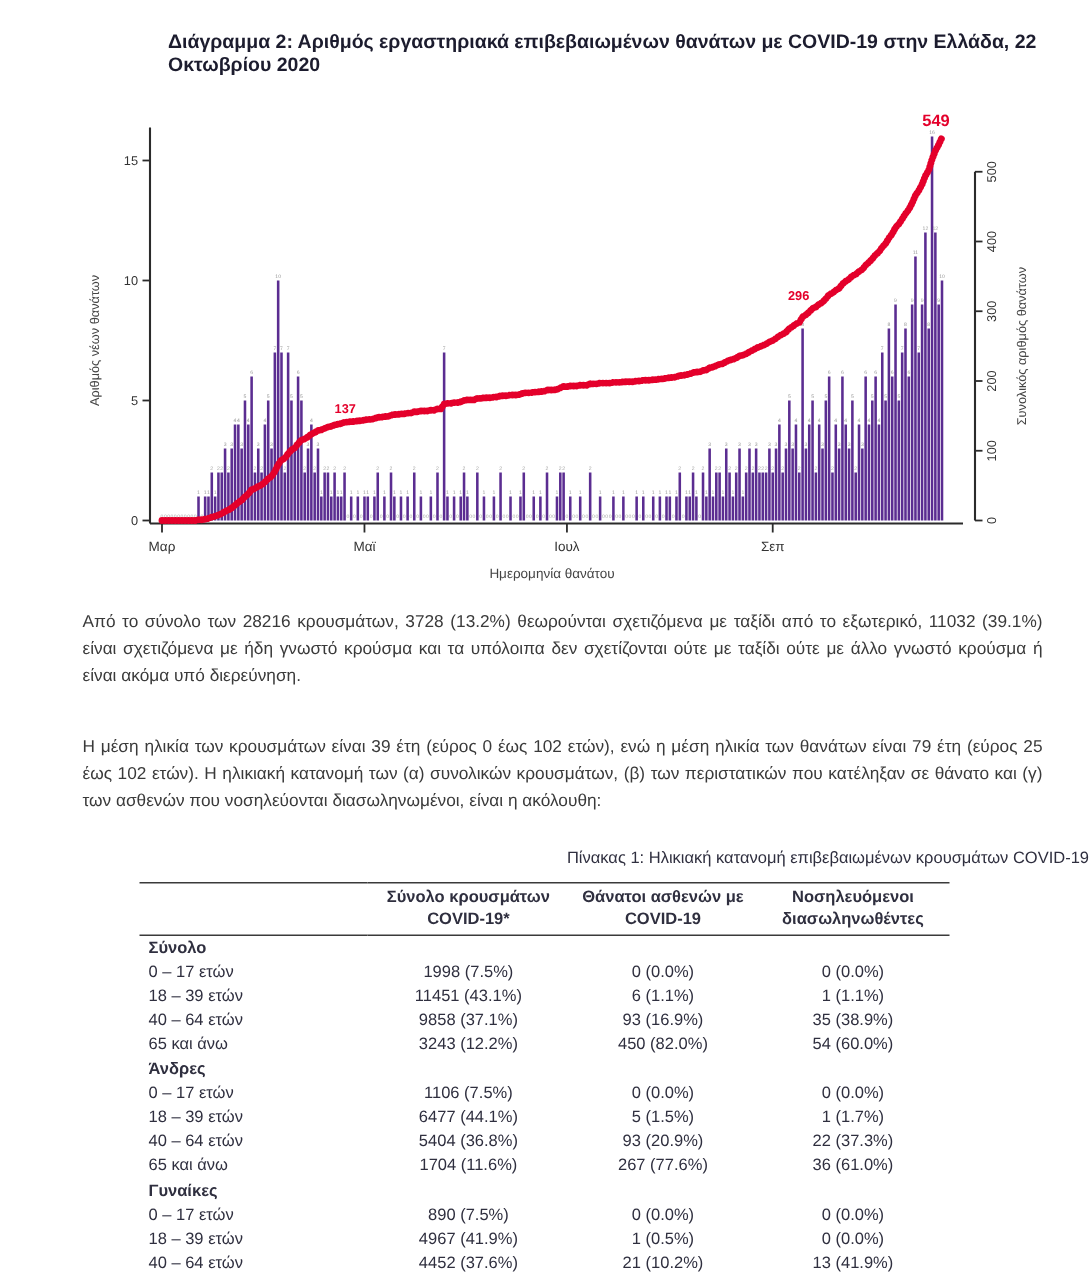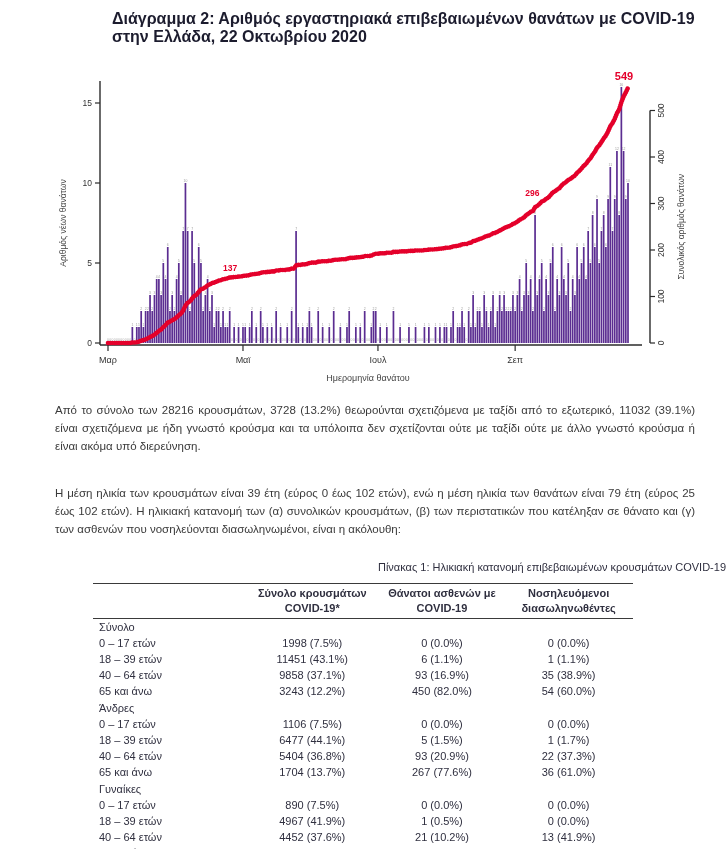--- a/index.html
+++ b/index.html
@@ -1,39 +1,39 @@
 <!DOCTYPE html>
 <html lang="el"><head>
 <meta charset="utf-8">
 <style>
   html,body{margin:0;padding:0;background:#fff;}
   .page{
     position:relative;width:726px;height:849px;background:#fff;overflow:hidden;
     font-family:"Liberation Sans","DejaVu Sans",sans-serif;color:#333;
   }
   .chart-title{
-    margin:10px 30px 0 112px;font-size:16px;font-weight:bold;color:#1c1c2e;letter-spacing:0;
+    margin:20px 30px 0 112px;font-size:13px;font-weight:bold;color:#1c1c2e;letter-spacing:0;
   }
   .chart-wrap{margin:2px 0 0 18px;}
   .para{
     margin:0 31px 0 55px;width:640px;font-size:11.5px;line-height:1.55;
     text-align:justify;color:#3a3a3a;
   }
   .para.first{margin-top:12px;}
   .para.second{margin-top:30px;}
   .tbl-caption{
     margin-top:22px;text-align:right;font-size:11px;color:#2f2f3f;
   }
   table.age-table{
     width:540px;margin:10px auto 0;border-collapse:collapse;font-size:11px;color:#2f2f3f;
   }
   table.age-table thead tr{border-top:1.6px solid #3a3a3a;border-bottom:1.1px solid #3a3a3a;}
   table.age-table thead th{font-weight:bold;text-align:center;padding:2px 6px;line-height:1.35;vertical-align:middle;}
   table.age-table td{padding:2.1px 6px;}
-  td.section-name{font-weight:normal;padding-left:2px;}
+  td.section-name{font-weight:bold;padding-left:2px;}
   td.age-label{padding-left:16px;white-space:nowrap;}
   td.val{text-align:center;white-space:nowrap;}
   tr.last-row{border-bottom:1.6px solid #3a3a3a;}
   .footnote{
     width:556px;margin:3px auto 0;font-size:10.8px;color:#3a3a3a;
   }
   .footnote sup{font-size:8px;}
 </style>
 </head>
 <body>
@@ -547,21 +547,21 @@
           <td class="val">1 (1.7%)</td>
         </tr>
         <tr>
           <td class="age-label">40 – 64 ετών</td>
           <td class="val">5404 (36.8%)</td>
           <td class="val">93 (20.9%)</td>
           <td class="val">22 (37.3%)</td>
         </tr>
         <tr>
           <td class="age-label">65 και άνω</td>
-          <td class="val">1704 (13.7%)</td>
+          <td class="val">1704 (11.6%)</td>
           <td class="val">267 (77.6%)</td>
           <td class="val">36 (61.0%)</td>
         </tr>
         <tr>
           <td colspan="4" class="section-name">Γυναίκες</td>
         </tr>
         <tr>
           <td class="age-label">0 – 17 ετών</td>
           <td class="val">890 (7.5%)</td>
           <td class="val">0 (0.0%)</td>

